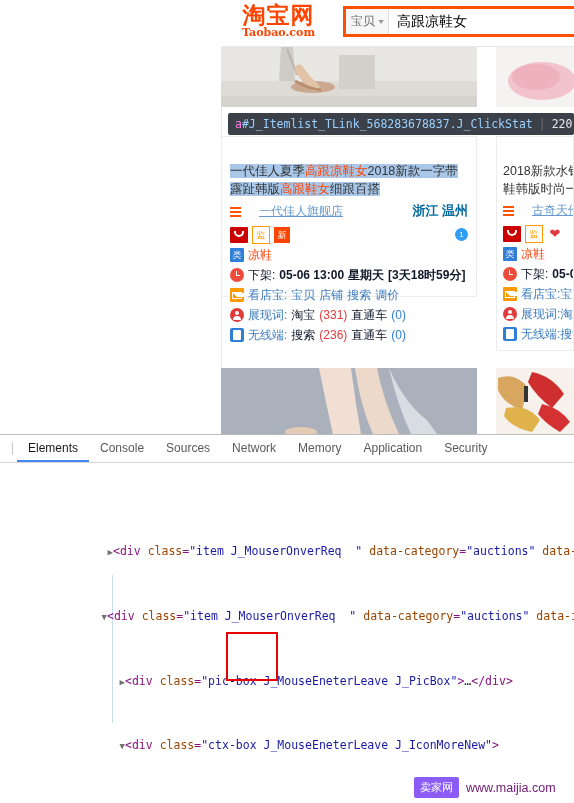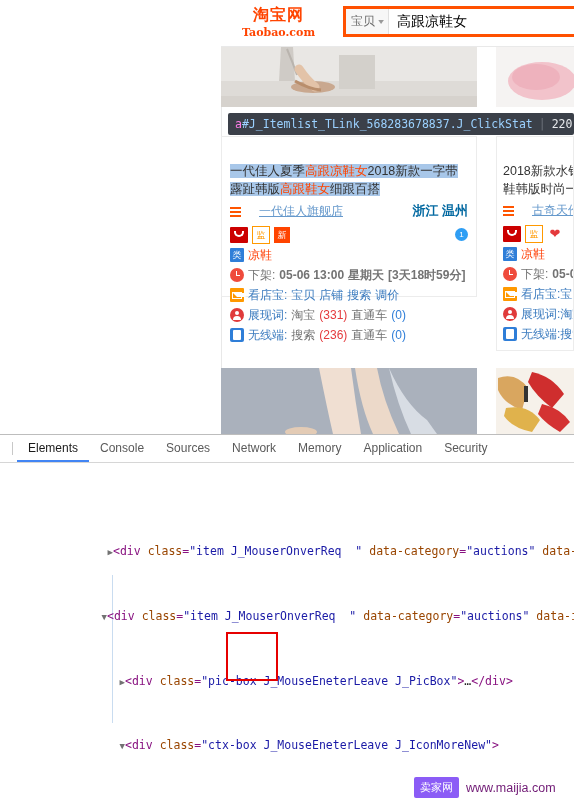--- a/index.html
+++ b/index.html
@@ -10,21 +10,21 @@
     font-size:12px;color:#333;
   }
 
   
   #page-area{position:absolute;left:0;top:0;width:574px;height:434px;background:#fff;overflow:hidden;}
   #page-left-blank{position:absolute;left:0;top:0;width:221px;height:434px;background:#fff;border-right:1px solid #e8e8e8;}
 
   
   #tb-header{position:absolute;left:221px;top:0;width:353px;height:46px;background:#fff;border-bottom:1px solid #e9e9e9;}
   #tb-logo{position:absolute;left:5px;top:2px;width:105px;height:42px;text-align:center;}
-  #tb-logo .logo-cn{display:block;font-family:"DejaVu Serif","Liberation Serif",serif;font-weight:bold;font-size:16px;color:#ff4400;letter-spacing:1px;line-height:25px;}
+  #tb-logo .logo-cn{display:block;font-family:"DejaVu Serif","Liberation Serif",serif;font-weight:bold;font-size:23px;color:#ff4400;letter-spacing:1px;line-height:25px;}
   #tb-logo .logo-en{display:block;font-family:"DejaVu Serif","Liberation Serif",serif;font-weight:bold;font-size:11px;color:#ff4400;line-height:12px;}
 
   #tb-search{position:absolute;left:122px;top:6px;width:240px;height:31px;border:3px solid #ff5000;background:#fff;box-sizing:border-box;display:flex;align-items:stretch;}
   #tb-search-cat{width:63px;display:flex;align-items:center;justify-content:center;gap:4px;background:#f7f7f7;border-right:1px solid #e0e0e0;font-size:12px;color:#6c6c6c;cursor:pointer;}
   #tb-search-cat .caret{font-size:8px;color:#999;transform:scaleX(1.4);}
   #tb-search-input{flex:1;border:0;outline:none;font-size:14px;color:#000;padding-left:8px;font-family:"Liberation Sans","DejaVu Sans",sans-serif;background:#fff;}
 
   
   .photo{position:absolute;overflow:hidden;}
 
@@ -75,21 +75,21 @@
   .ico-mail{background:#f90;border-radius:1px;}
   .ico-mail::after{content:"";position:absolute;left:2px;top:4px;width:10px;height:7px;border:1px solid #fff;box-sizing:border-box;}
   .ico-mail::before{content:"";position:absolute;left:3px;top:5px;width:8px;height:4px;border-left:4px solid transparent;border-right:4px solid transparent;border-top:4px solid #fff;}
   .ico-word{background:#e03b3b;border-radius:50%;}
   .ico-word::after{content:"";position:absolute;left:5px;top:3px;width:4px;height:4px;border-radius:50%;background:#fff;}
   .ico-word::before{content:"";position:absolute;left:3px;top:8px;width:8px;height:4px;border-radius:4px 4px 0 0;background:#fff;}
   .ico-phone{background:#2f7ed8;border-radius:2px;}
   .ico-phone::after{content:"";position:absolute;left:3px;top:2px;width:8px;height:10px;background:#fff;border-radius:1px;}
   .lbl-blue{color:#3b7bbf;}
   .lbl-red{color:#ff3c00;}
-  .lbl-dark{color:#737373;}
+  .lbl-dark{color:#0f172a;}
   .num-red{color:#e4393c;}
   .num-blue{color:#2f7ed8;}
   .bold{font-weight:bold;}
 
   
   #devtools{position:absolute;left:0;top:434px;width:574px;height:409px;background:#fff;border-top:1px solid #bdbdbd;box-sizing:border-box;}
   #dt-tabs{height:27px;border-bottom:1px solid #d6d6d6;display:flex;align-items:stretch;padding-left:8px;background:#fff;}
   #dt-tabs .gripper{width:9px;display:flex;align-items:center;justify-content:center;}
   #dt-tabs .gripper::after{content:"";width:1px;height:13px;background:#c8c8c8;display:block;}
   .dt-tab{padding:0 11px;display:flex;align-items:center;font-size:12px;color:#5a5a5a;cursor:pointer;border-bottom:2px solid transparent;white-space:nowrap;}

